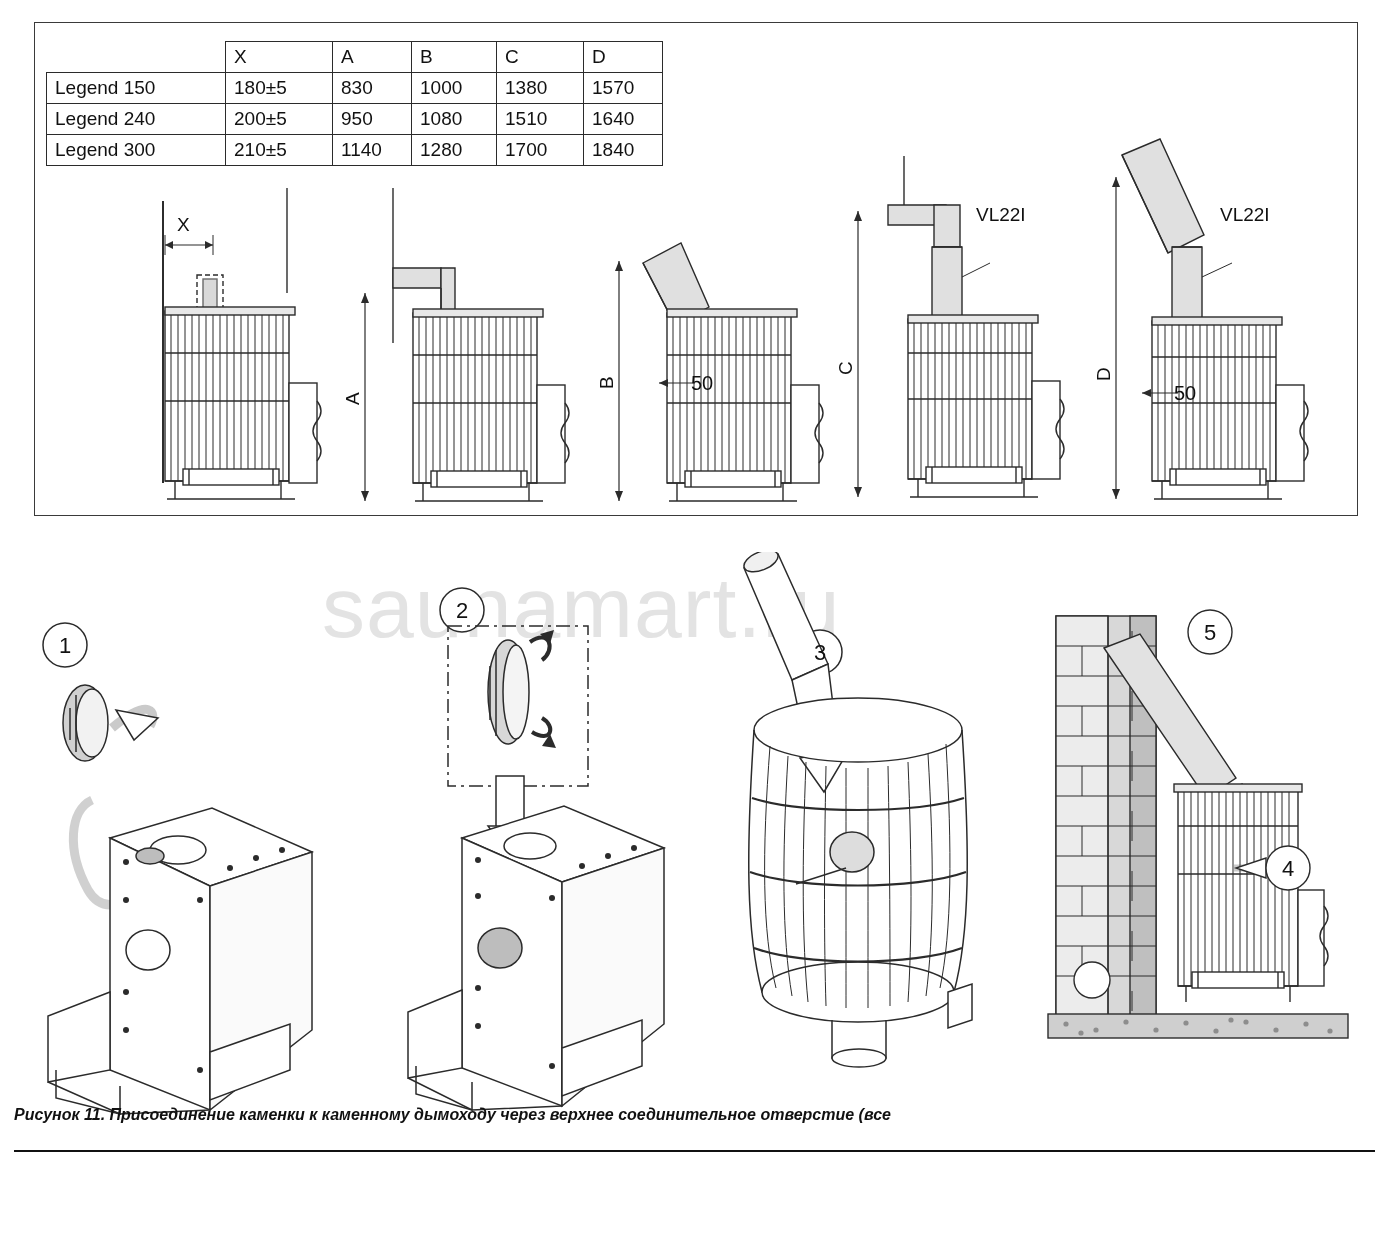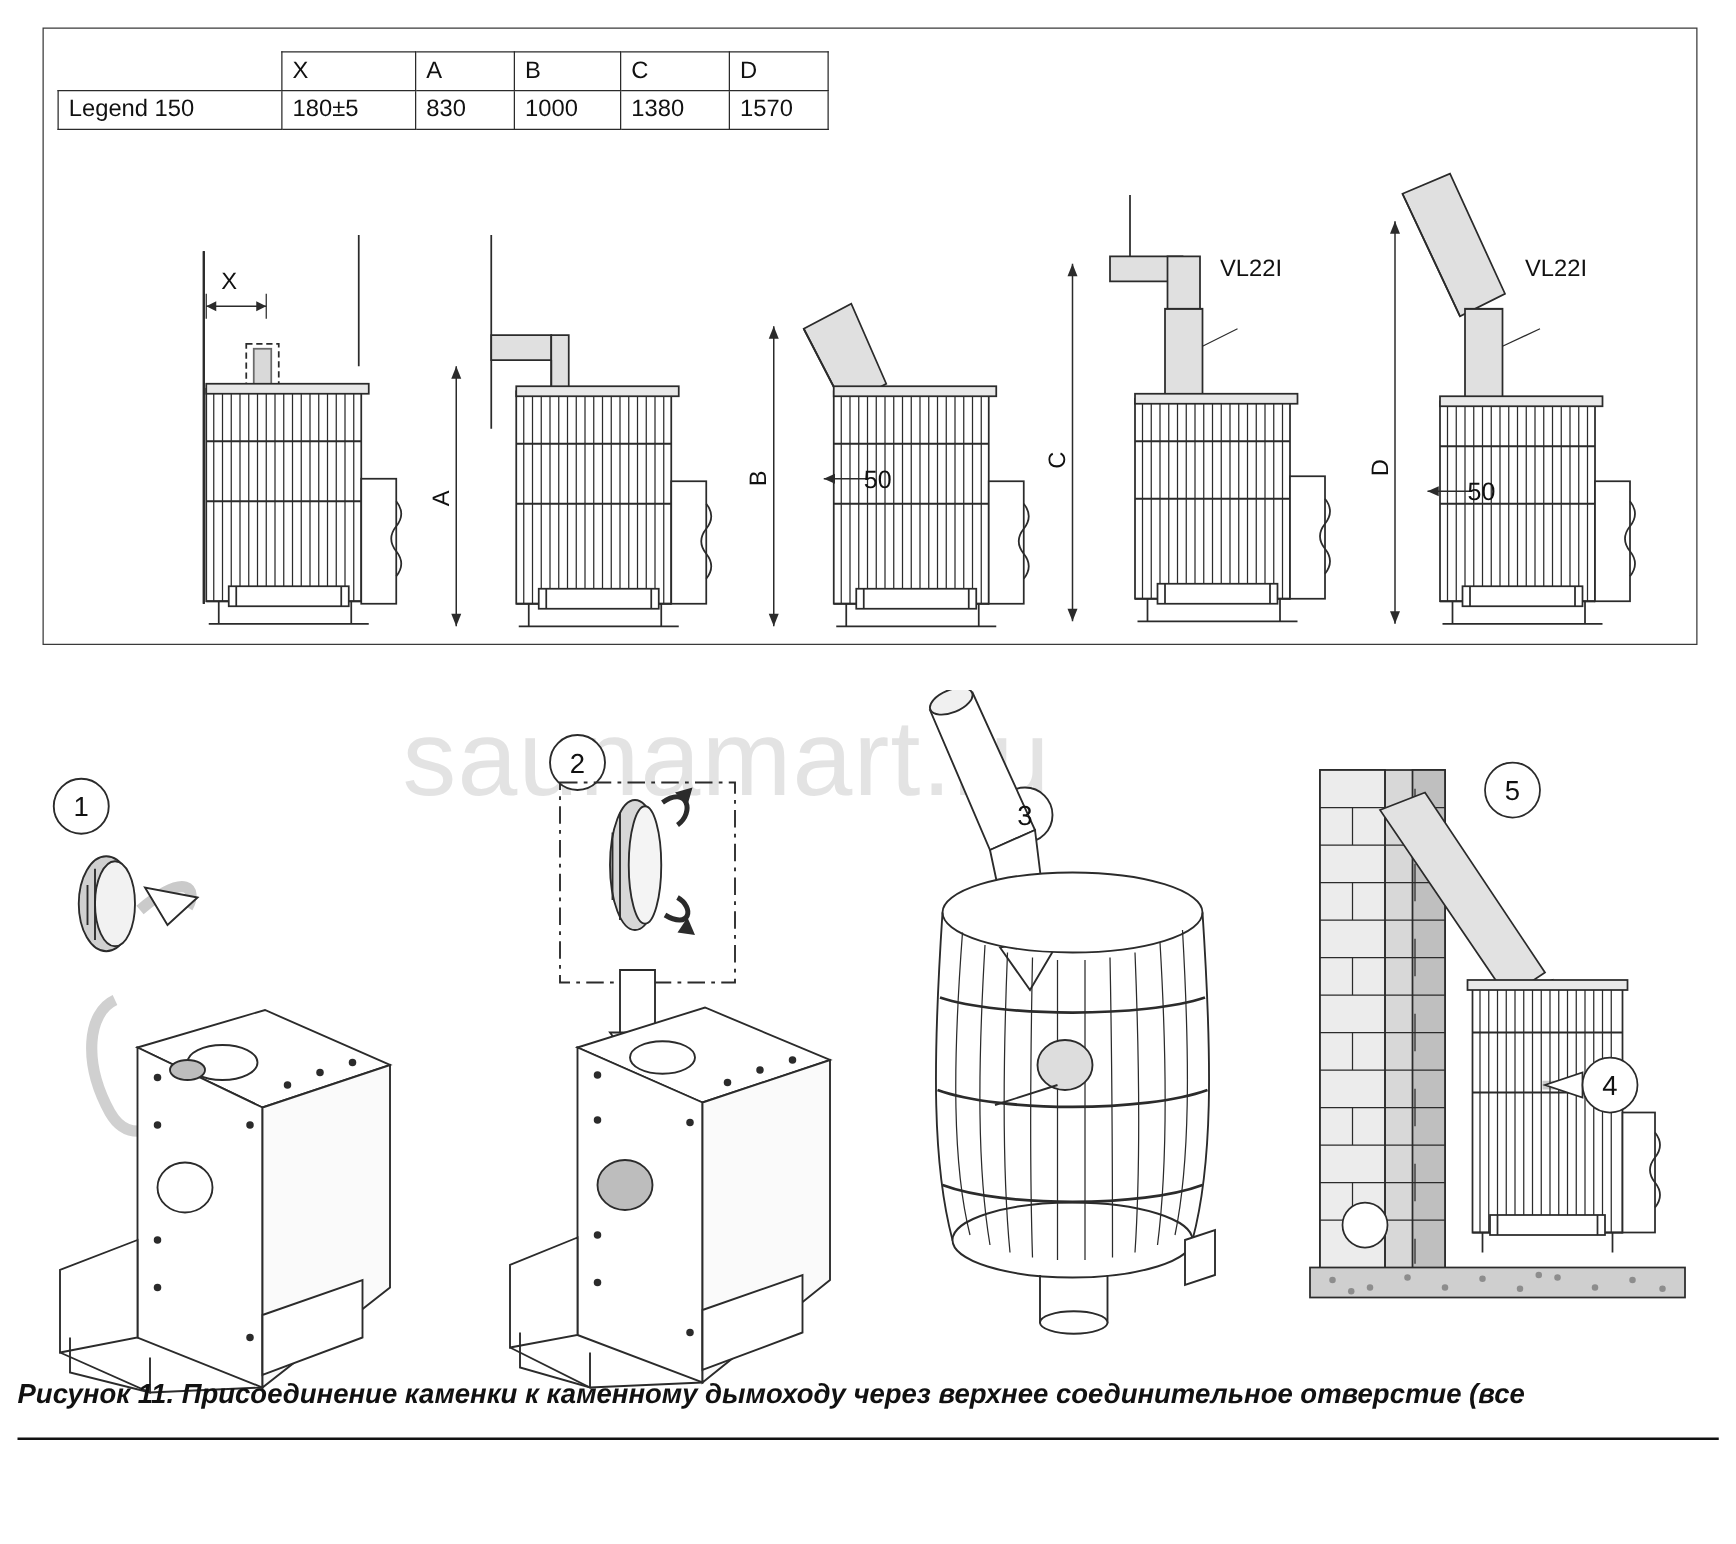--- a/index.html
+++ b/index.html
@@ -23,21 +23,21 @@
 
   
   .svgbox{position:absolute;}
 
   
   #watermark{position:absolute;left:322px;top:558px;width:760px;font-size:86px;color:#e3e3e3;
              font-family:"Liberation Sans",sans-serif;letter-spacing:1px;user-select:none;}
 
   
   #caption{position:absolute;left:14px;top:1100px;width:1360px;text-align:center;
-           font-style:italic;font-weight:bold;font-size:22px;line-height:30px;color:#111;}
+           font-style:italic;font-weight:bold;font-size:16px;line-height:30px;color:#111;}
   #caption .l1{display:block;text-align:left;}
   #caption .l2{display:block;text-align:center;}
   #rule{position:absolute;left:14px;top:1150px;width:1361px;height:2px;background:#111;}
 
   .lbl{font-family:"Liberation Sans",sans-serif;}
 </style>
 </head>
 <body>
 
 <div id="top-panel">
@@ -53,20 +53,36 @@
       <td class="c-d">D</td>
     </tr>
     <tr>
       <td class="c-model">Legend 150</td>
       <td>180±5</td>
       <td>830</td>
       <td>1000</td>
       <td>1380</td>
       <td>1570</td>
     </tr>
+    <tr>
+      <td class="c-model">Legend 240</td>
+      <td>200±5</td>
+      <td>950</td>
+      <td>1080</td>
+      <td>1510</td>
+      <td>1640</td>
+    </tr>
+    <tr>
+      <td class="c-model">Legend 300</td>
+      <td>210±5</td>
+      <td>1140</td>
+      <td>1280</td>
+      <td>1700</td>
+      <td>1840</td>
+    </tr>
   </tbody>
     </table>
 
   <div class="svgbox" style="left:70px;top:160px;width:230px;height:320px;">
     <svg width="230" height="320" viewBox="0 0 230 320">
       <g stroke="#2b2b2b" fill="none" stroke-width="1.4">
 
         <path d="M58 18 L58 300"></path>
         <path d="M58 18 L58 18"></path>
         <path d="M58 300 L58 300"></path>

